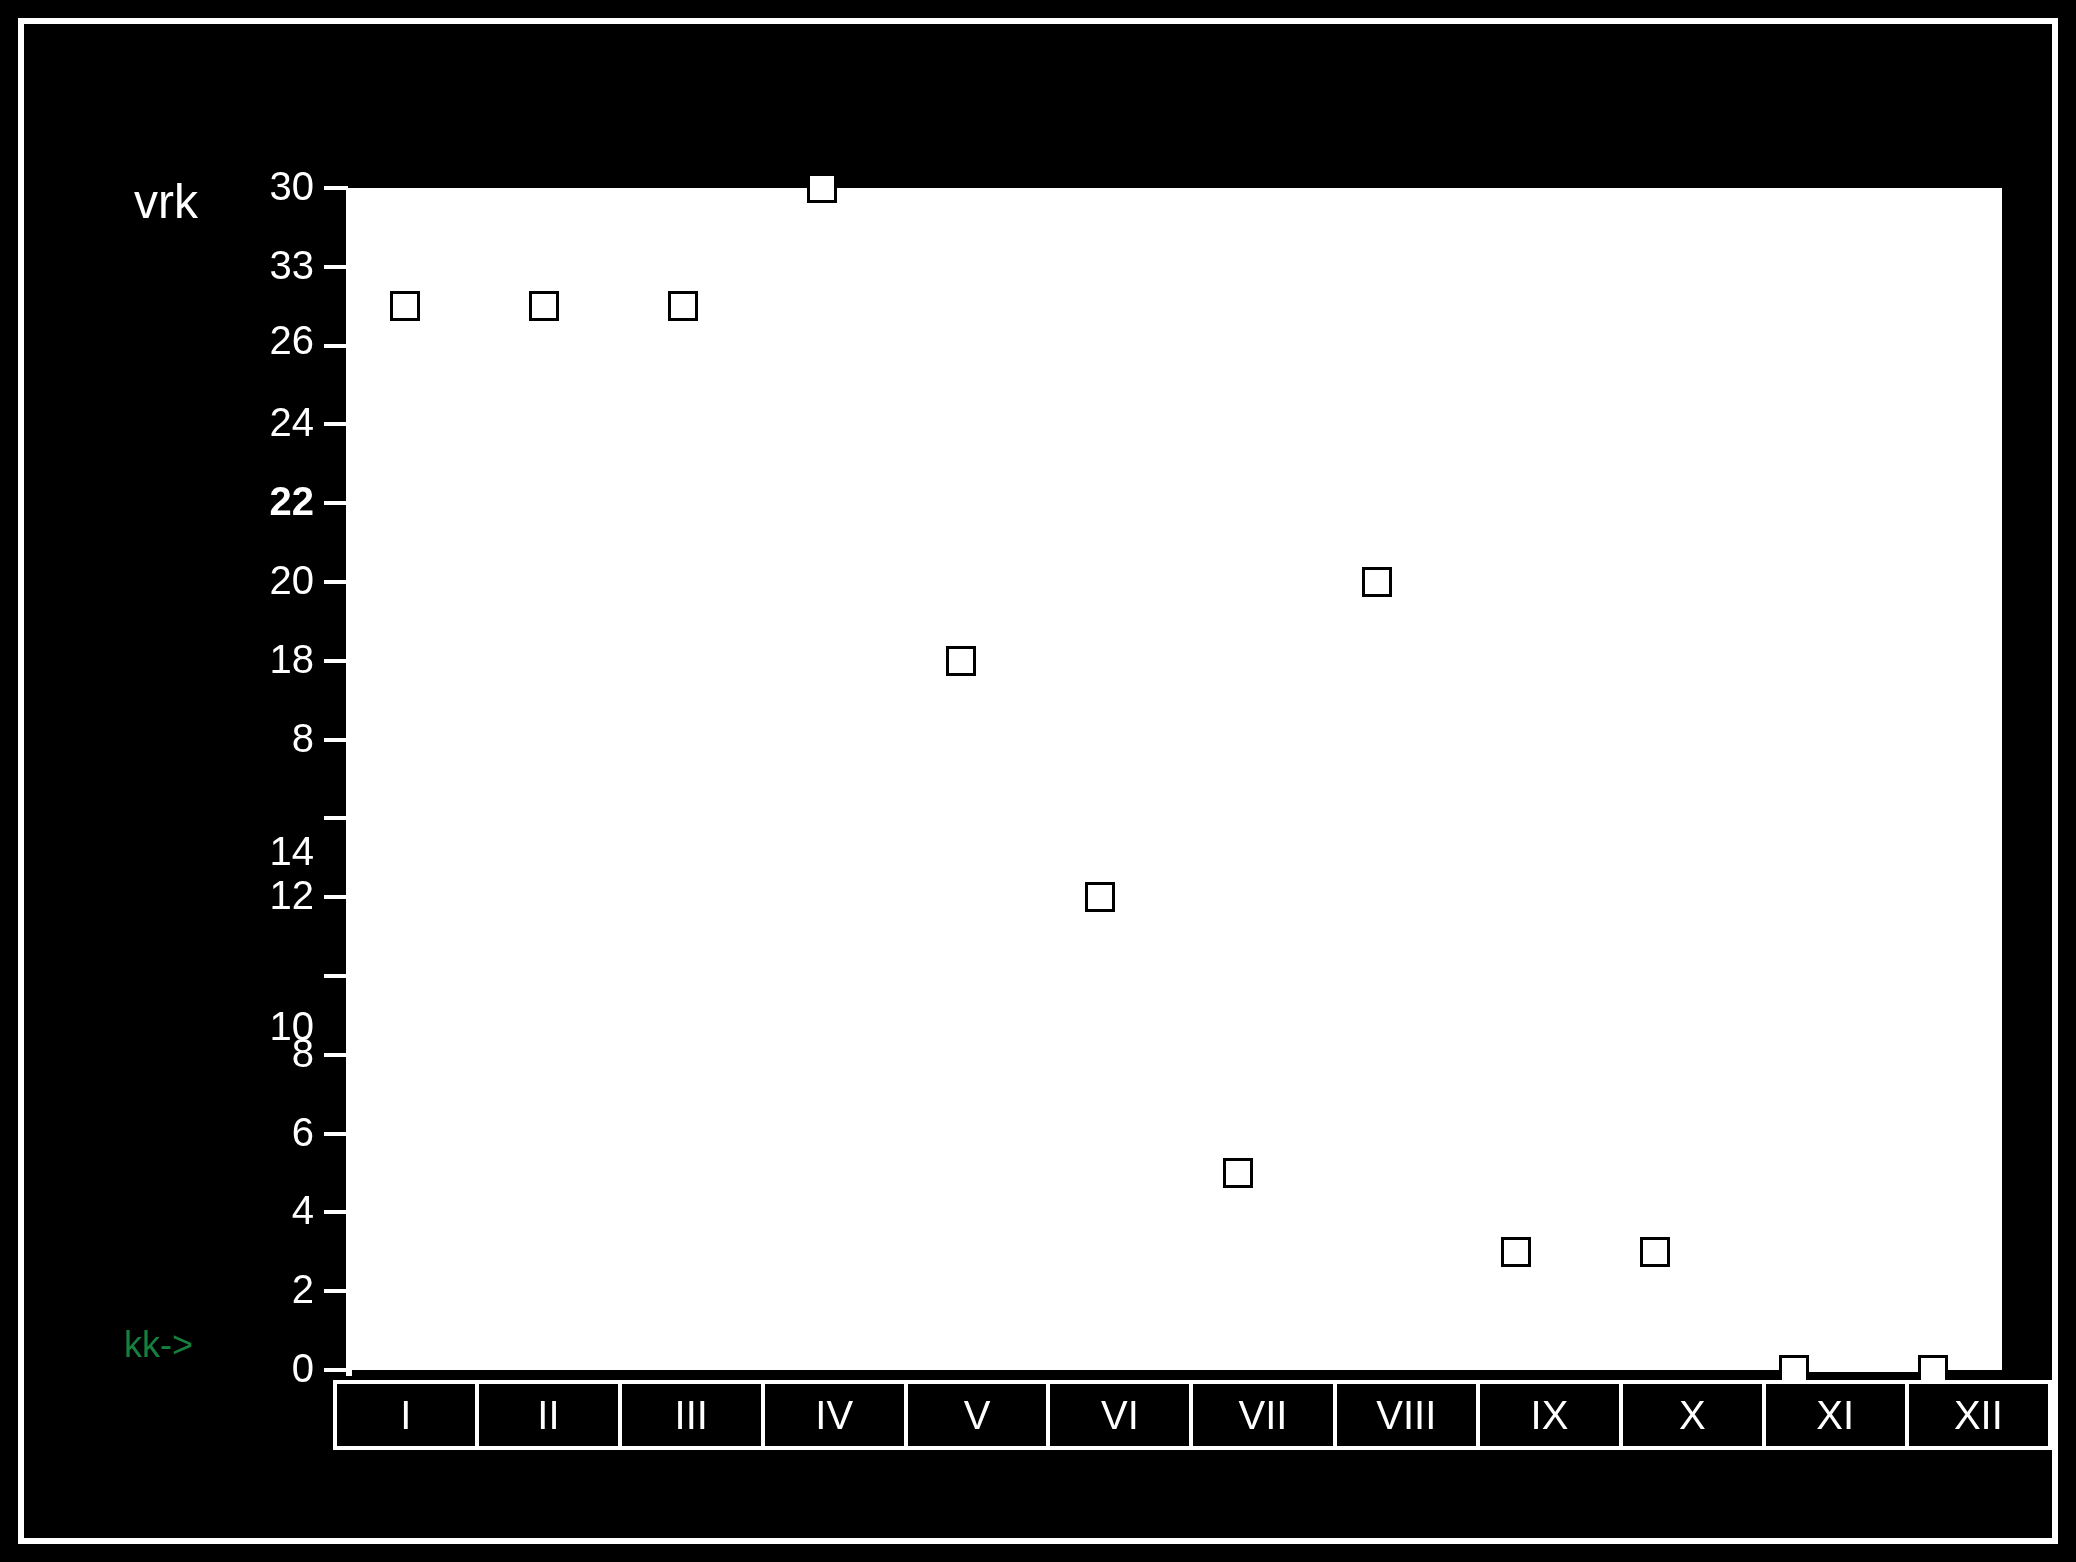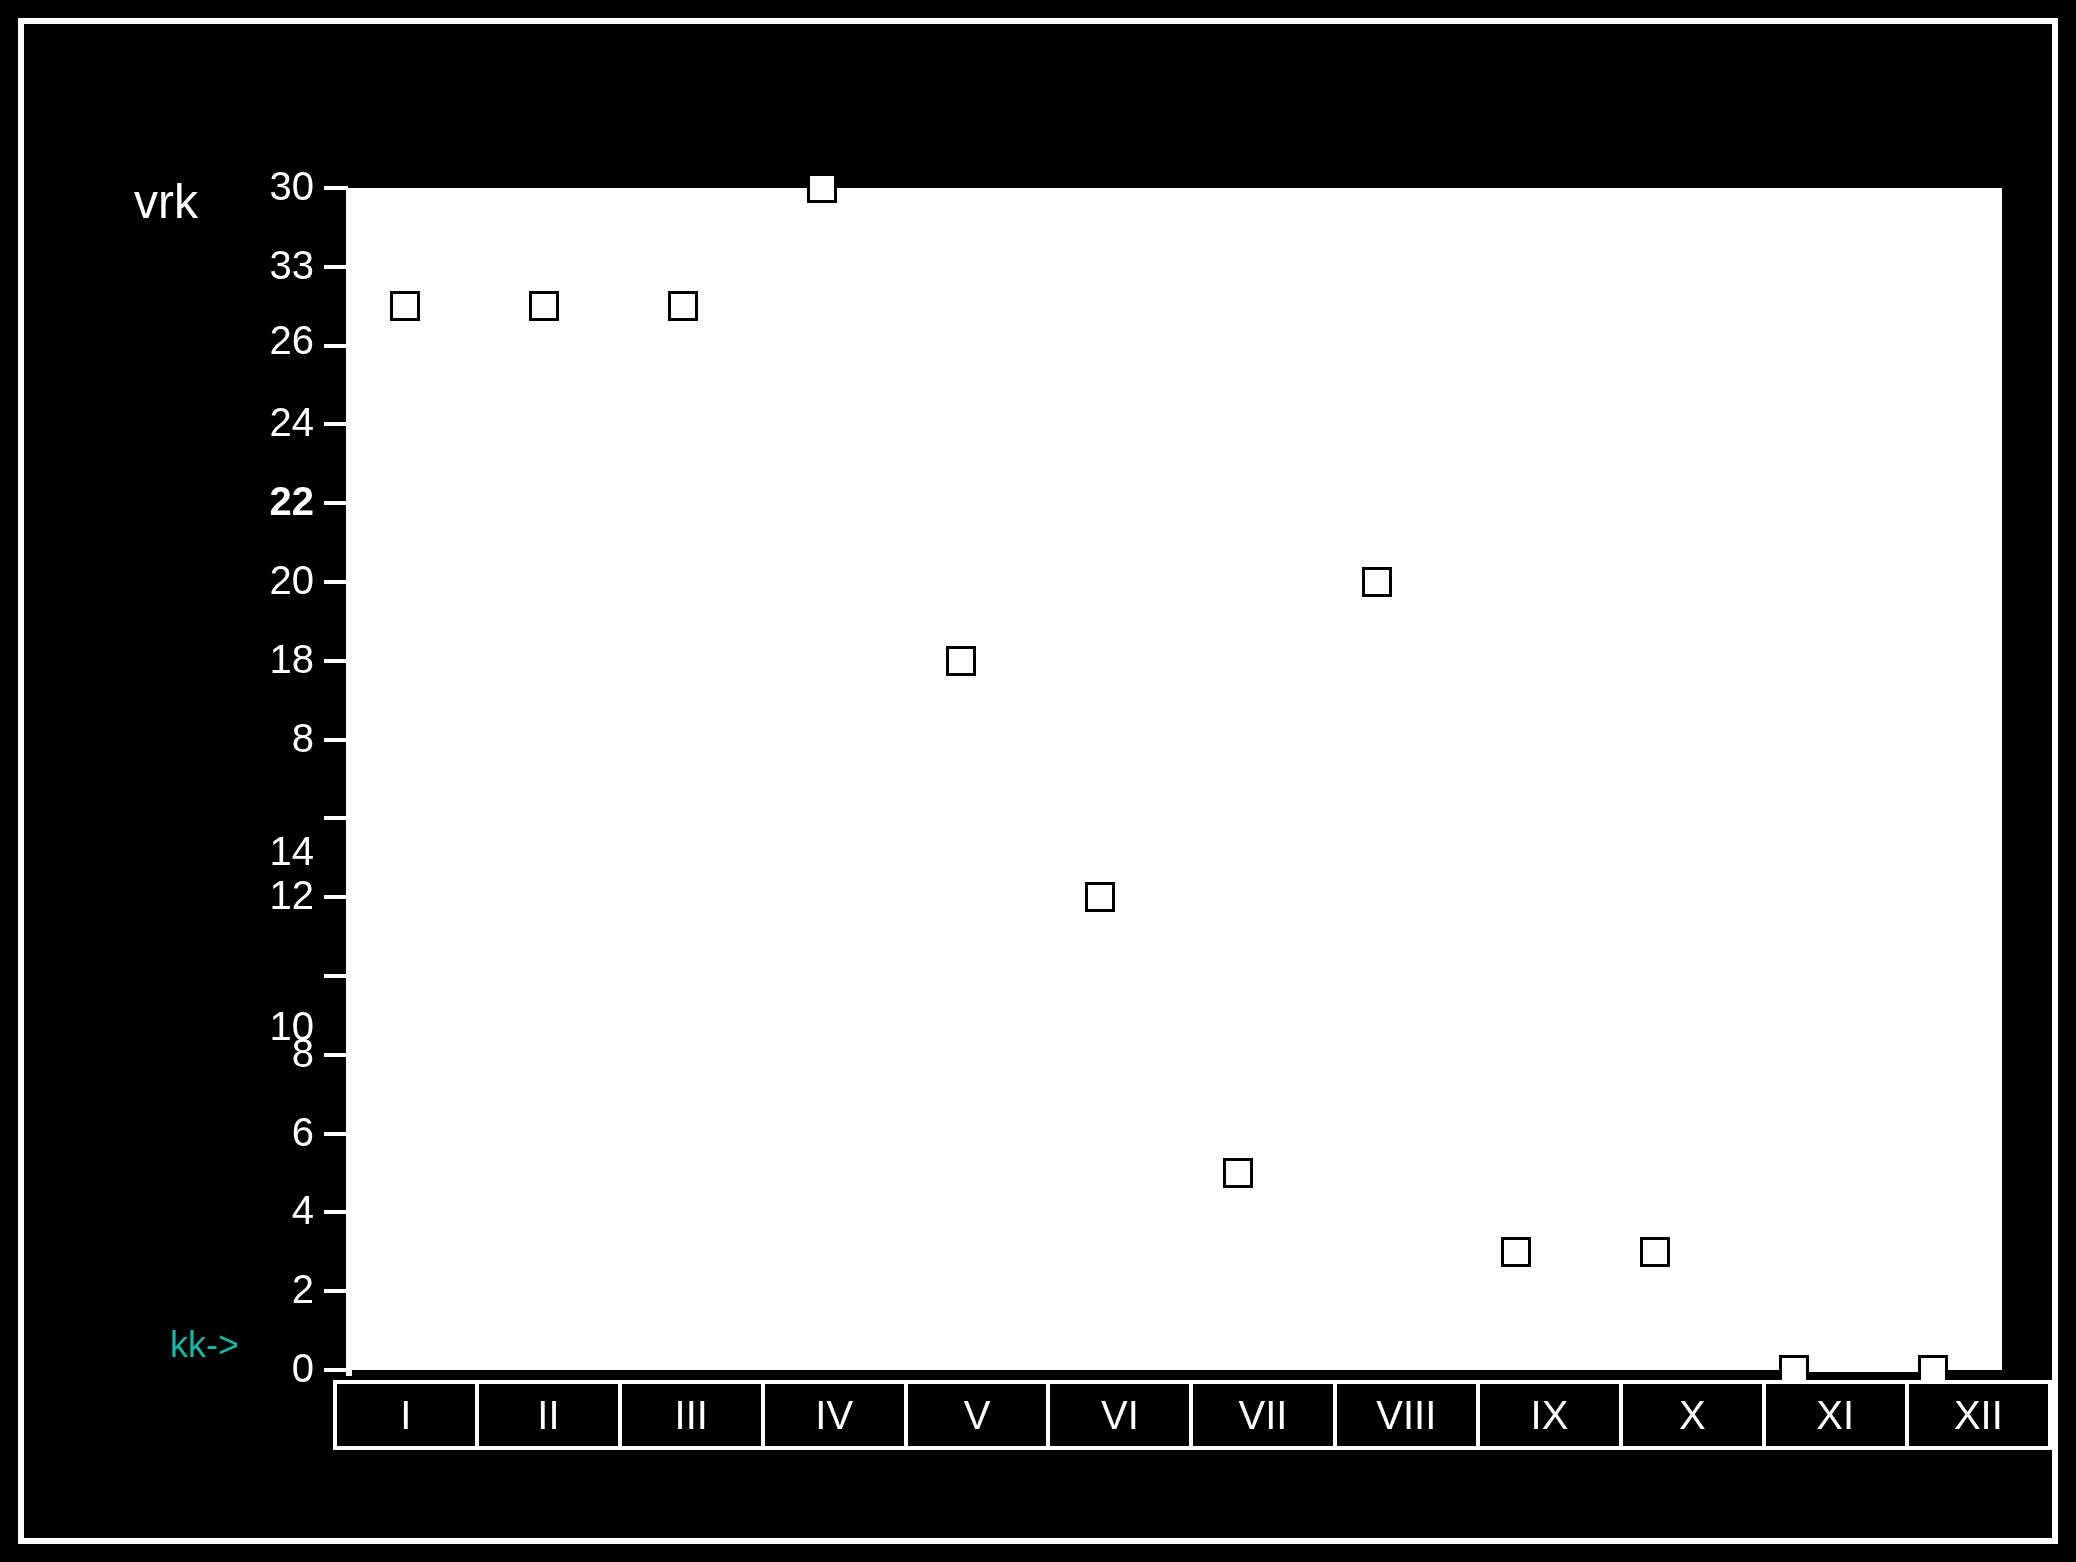--- a/index.html
+++ b/index.html
@@ -21,23 +21,22 @@
     position:absolute;
     background:#fff;
   }
   .ylabel{
     position:absolute;
     color:#fff;
     font-size:48px;
   }
   .xlabel{
     position:absolute;
-    color:#14b8a6;
+    color:#15803d;
     font-size:36px;
-    margin-left:46px;
   }
   .ytick-num{
     position:absolute;
     color:#fff;
     font-size:40px;
     text-align:right;
     width:80px;
   }
   .ytick-mark{
     position:absolute;

